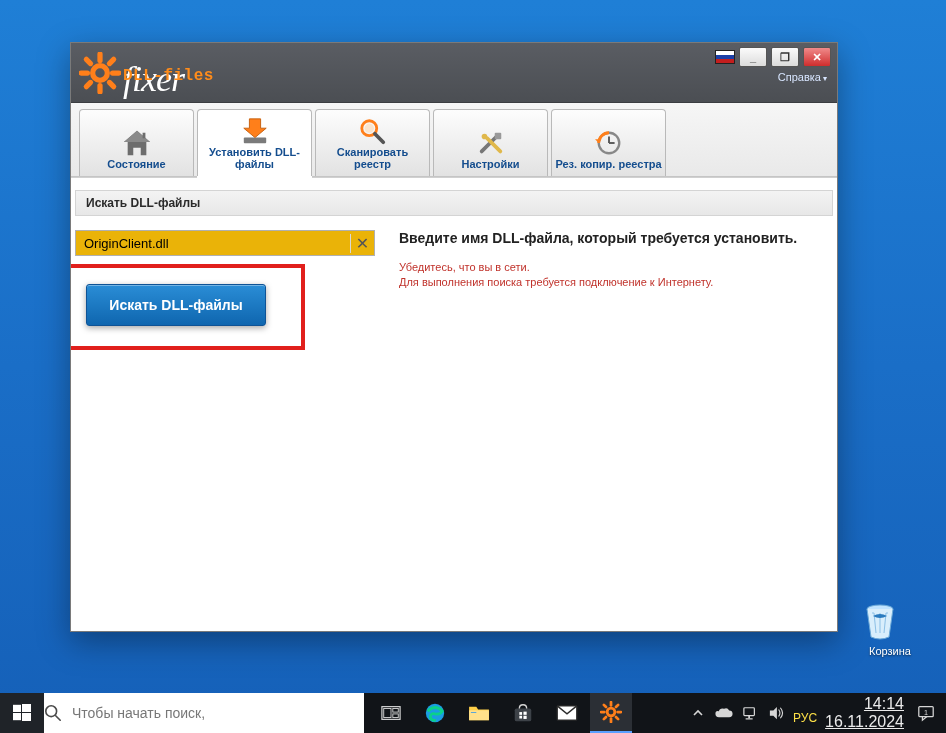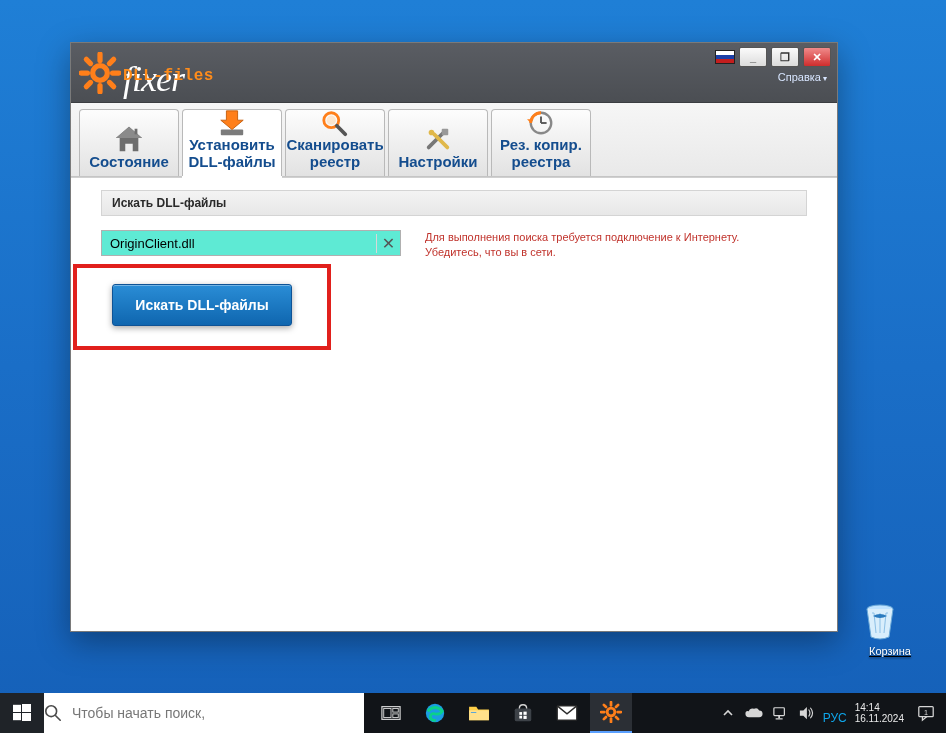--- a/index.html
+++ b/index.html
@@ -55,56 +55,56 @@
 
   
   .tab-bar {
     height: 74px;
     background: linear-gradient(#f6f6f6, #e9e9e9);
     border-bottom:1px solid #c5c5c5;
     padding: 6px 8px 0 8px;
     display:flex; gap:3px;
   }
   .tab {
-    width:100px;
+    width:115px;
     border:1px solid #b9b9b9; border-bottom:none;
     border-radius:4px 4px 0 0;
     background:linear-gradient(#fdfdfd,#e2e2e2);
     display:flex; flex-direction:column; align-items:center; justify-content:flex-end;
     padding:4px 2px 6px 2px;
-    font-size:15px; font-weight:600; color:#144d8e;
+    font-size:11px; font-weight:600; color:#144d8e;
     cursor:pointer;
   }
   .tab .ticon { height:30px; display:flex; align-items:center; justify-content:center; }
   .tab.active { background:#ffffff; box-shadow:0 2px 0 #fff; position:relative; z-index:2;}
   .tab span.lbl { text-align:center; line-height:1.1; }
 
   
   .app-body {
     flex:1; background:#ffffff;
     border-top:1px solid #d0d0d0;
-    padding:12px 30px;
+    padding:12px 4px;
     overflow:hidden;
   }
   .section-title {
     background: linear-gradient(#f3f3f3,#e7e7e7);
     border:1px solid #d4d4d4;
     font-weight:700; font-size:12px; color:#2a2a2a;
     padding:5px 10px;
     margin-bottom:14px;
   }
 
   .content-row { display:flex; gap:24px; }
   .left-col { width:300px; }
   .right-col { flex:1; }
 
   .search-box {
     position:relative;
     border:1px solid #b0b0b0;
-    background:#5eead4;
+    background:#eab308;
     display:flex; align-items:center;
     height:26px;
   }
   .search-box input {
     flex:1; border:none; outline:none; height:100%;
     font-size:13px; padding:0 8px; background:transparent;
     font-family: "Segoe UI", Arial, sans-serif;
   }
   .search-box .clear {
     width:24px; text-align:center; font-size:16px; color:#555; cursor:pointer;
@@ -127,21 +127,21 @@
     border-radius:3px;
     box-shadow:0 1px 0 rgba(255,255,255,.35) inset, 0 2px 6px rgba(0,0,0,.35);
     cursor:pointer;
     display:block; margin:0 auto;
   }
 
   .instr-title { font-weight:700; font-size:14px; color:#222; margin-bottom:14px; }
   .instr-red { color:#c0322b; font-size:11px; line-height:1.35; }
 
   
-  .desk-icon { position:absolute; right:24px; bottom:76px; width:64px; text-align:center;text-decoration:underline; }
+  .desk-icon { position:absolute; right:24px; bottom:76px; width:64px; text-align:center; }
   .desk-icon .lbl { color:#fff; font-size:11px; text-shadow:0 1px 2px rgba(0,0,0,.6); margin-top:2px; }
 
   
   .taskbar {
     position:absolute; left:0; right:0; bottom:0; height:40px;
     background:#111418; display:flex; align-items:center;
     color:#fff;
   }
   .start-btn {
     width:44px; height:40px;
@@ -154,22 +154,22 @@
     padding:0 0; font-size:14px;
   }
   .task-icons { display:flex; align-items:center; margin-left:6px; gap:2px; }
   .task-ico {
     width:42px; height:40px; display:flex; align-items:center; justify-content:center;
   }
   .task-ico.active-task { background:#2b2f35; border-bottom:2px solid #5aa0ff; }
 
   .sys-tray { margin-left:auto; display:flex; align-items:center; gap:8px; padding-right:6px; height:40px; }
   .sys-tray .tray-ico { width:18px; height:18px; display:flex; align-items:center; justify-content:center; font-size:13px; color:#d6d6d6; }
-  .lang { font-size:12px; color:#0ea5e9;margin-top:10px; }
-  .clock { font-size:10px; text-align:left; line-height:1.1; color:#eaeaea; }
+  .lang { font-size:12px; color:#fde047;margin-top:10px; }
+  .clock { font-size:16px; text-align:right; line-height:1.1; color:#eaeaea;text-decoration:underline; }
   .notif { width:28px; height:40px; display:flex; align-items:center; justify-content:center;}
 
   
   svg { display:block; }
 </style>
 </head>
 <body>
 
 <div class="desktop">
 
@@ -286,23 +286,24 @@
             <input type="text" value="OriginClient.dll" style="">
             <span class="clear">✕</span>
           </div>
 
           <div class="highlight-box">
             <button class="btn-search">Искать DLL-файлы</button>
           </div>
         </div>
 
         <div class="right-col">
+          <div class="instr-title">Введите имя DLL-файла, который требуется установить.</div>
           <div class="instr-red">
+            <div>Убедитесь, что вы в сети.</div>
             <div>Для выполнения поиска требуется подключение к Интернету.</div>
-            <div>Убедитесь, что вы в сети.</div>
           </div>
         </div>
       </div>
     </div>
 
   </div>
 
   <div class="desk-icon">
     <span>
       <svg width="44" height="44" viewBox="0 0 44 44">

